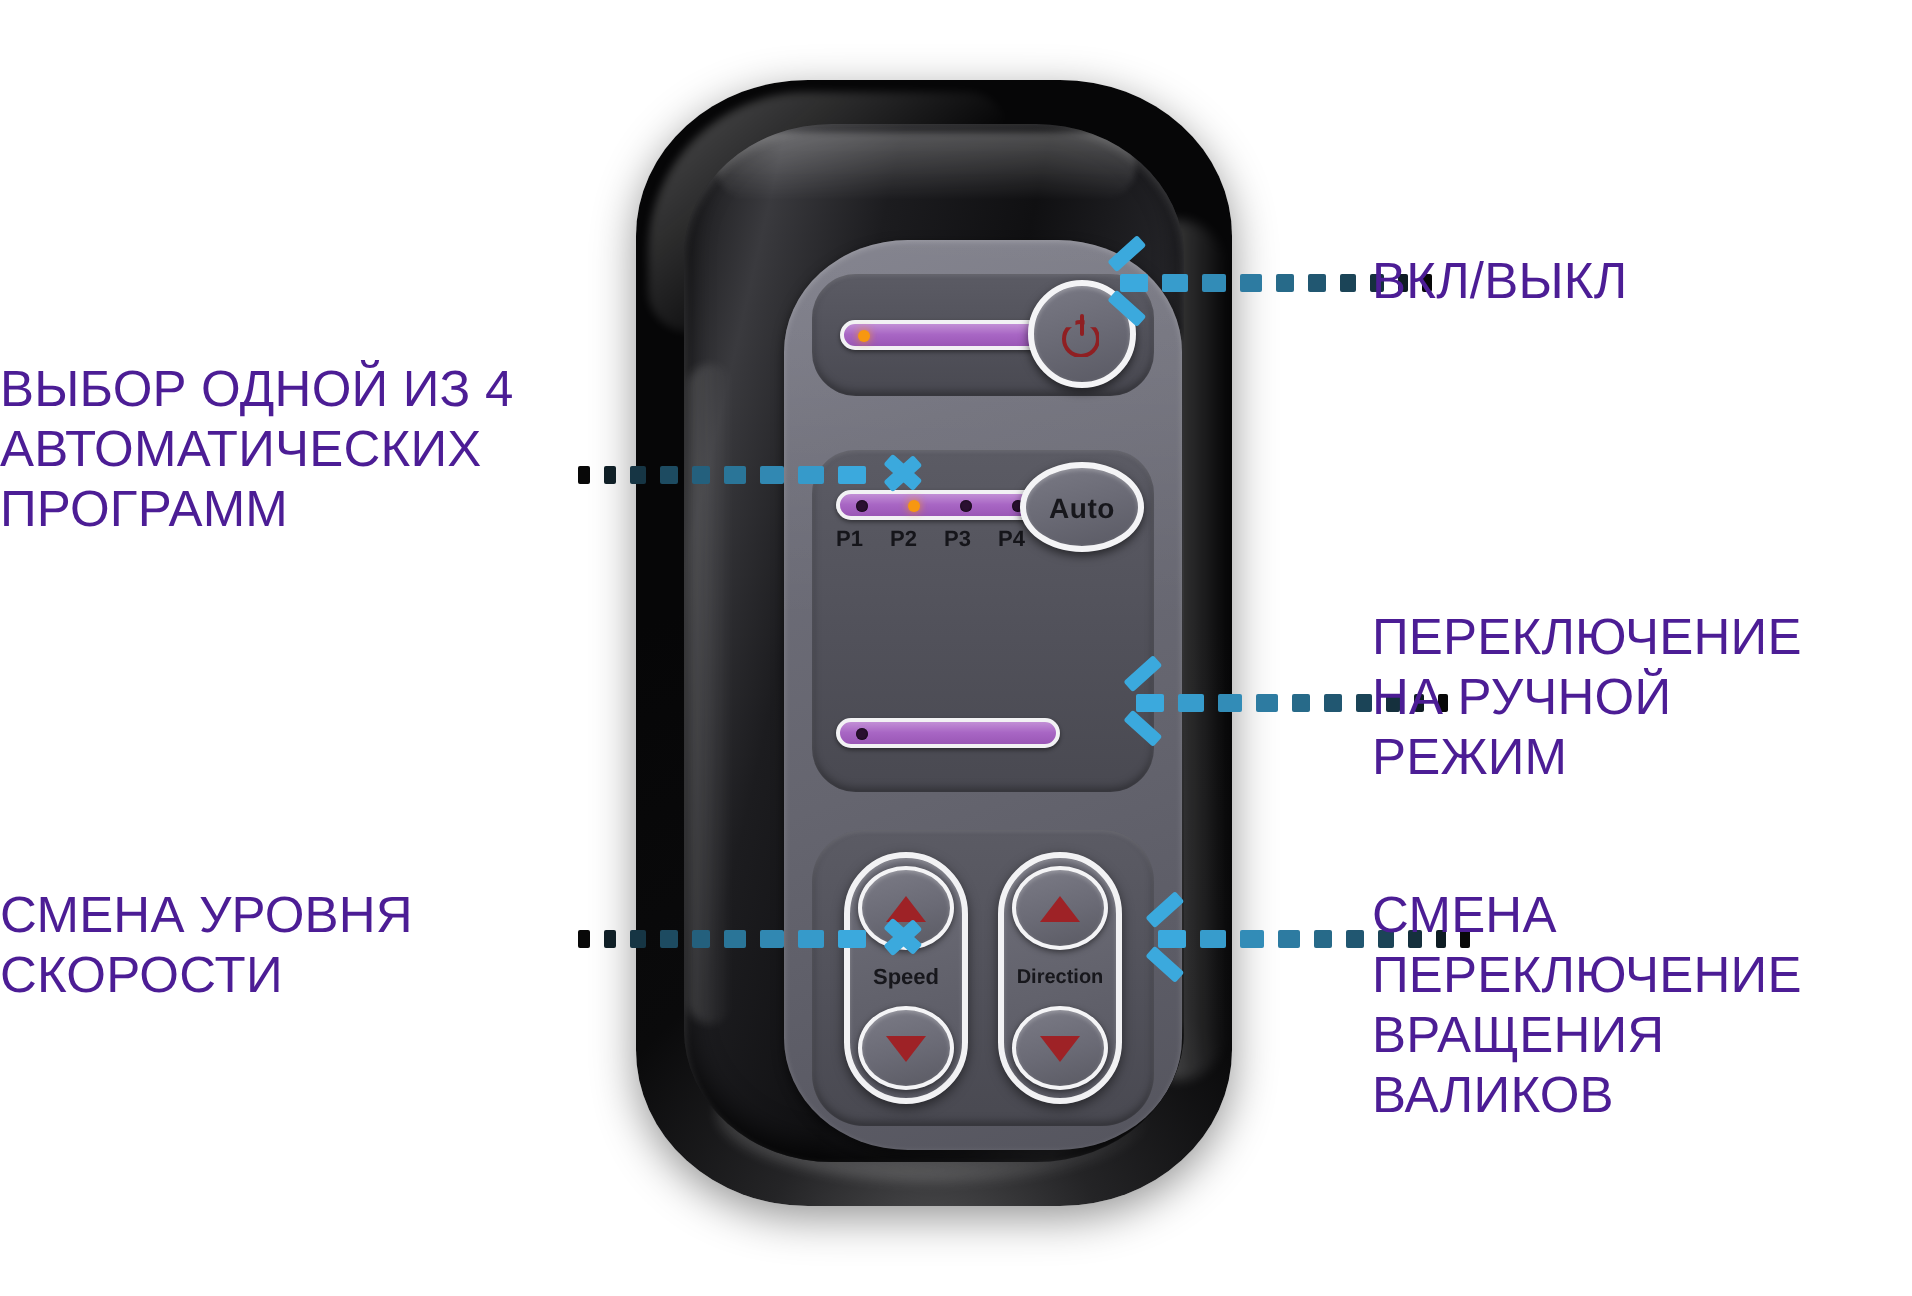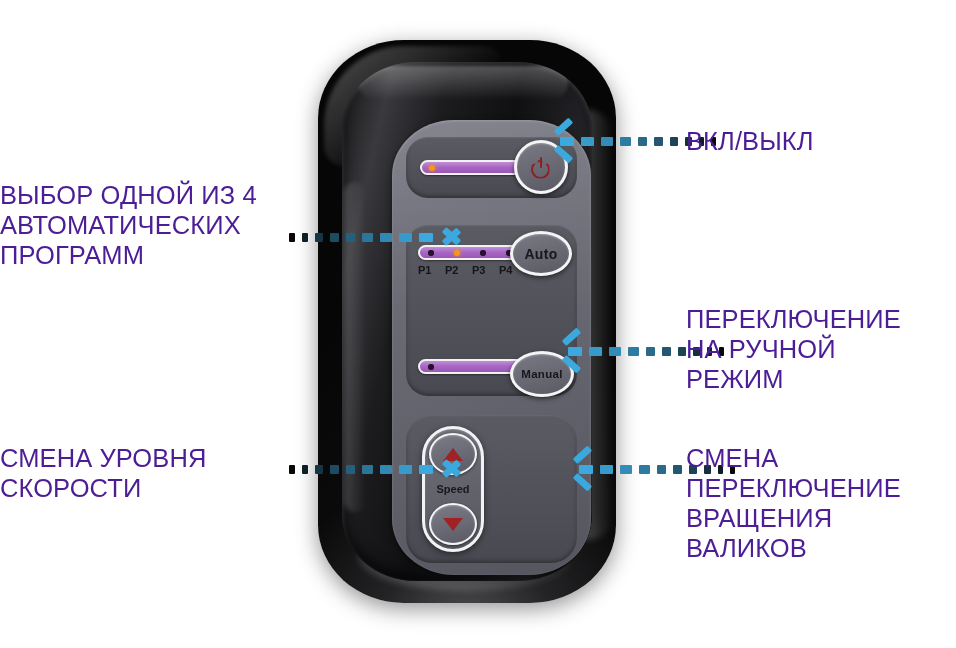--- a/index.html
+++ b/index.html
@@ -228,32 +228,38 @@
           <span style="width:27px">P4</span>
         </div>
         <div class="ringbtn" id="btn-auto">
           <span class="lbl" style="font-size:14px;">Auto</span>
         </div>
 
         <div style="position:absolute;left:0;top:118px;width:100%;height:46px;">
           <div class="capsule" style="left:12px;top:16px;width:112px;">
             <div class="led off" style="left:8px;"></div>
           </div>
-          <div class="ringbtn" id="btn-manual" style="top:8px;">
-            <span class="lbl" style="font-size:11.5px;">Manual</span>
-          </div>
         </div>
       </div>
 
       <div class="subpanel" id="sp-btns">
         <div class="pad" id="pad-speed">
           <div class="arrbtn up">
             <div class="tri up"></div>
           </div>
           <div class="padlabel">Speed</div>
+          <div class="arrbtn dn">
+            <div class="tri dn"></div>
+          </div>
+        </div>
+        <div class="pad" id="pad-dir">
+          <div class="arrbtn up">
+            <div class="tri up"></div>
+          </div>
+          <div class="padlabel">Direction</div>
           <div class="arrbtn dn">
             <div class="tri dn"></div>
           </div>
         </div>
       </div>
 
     </div>
   </div>
 </div>
 

